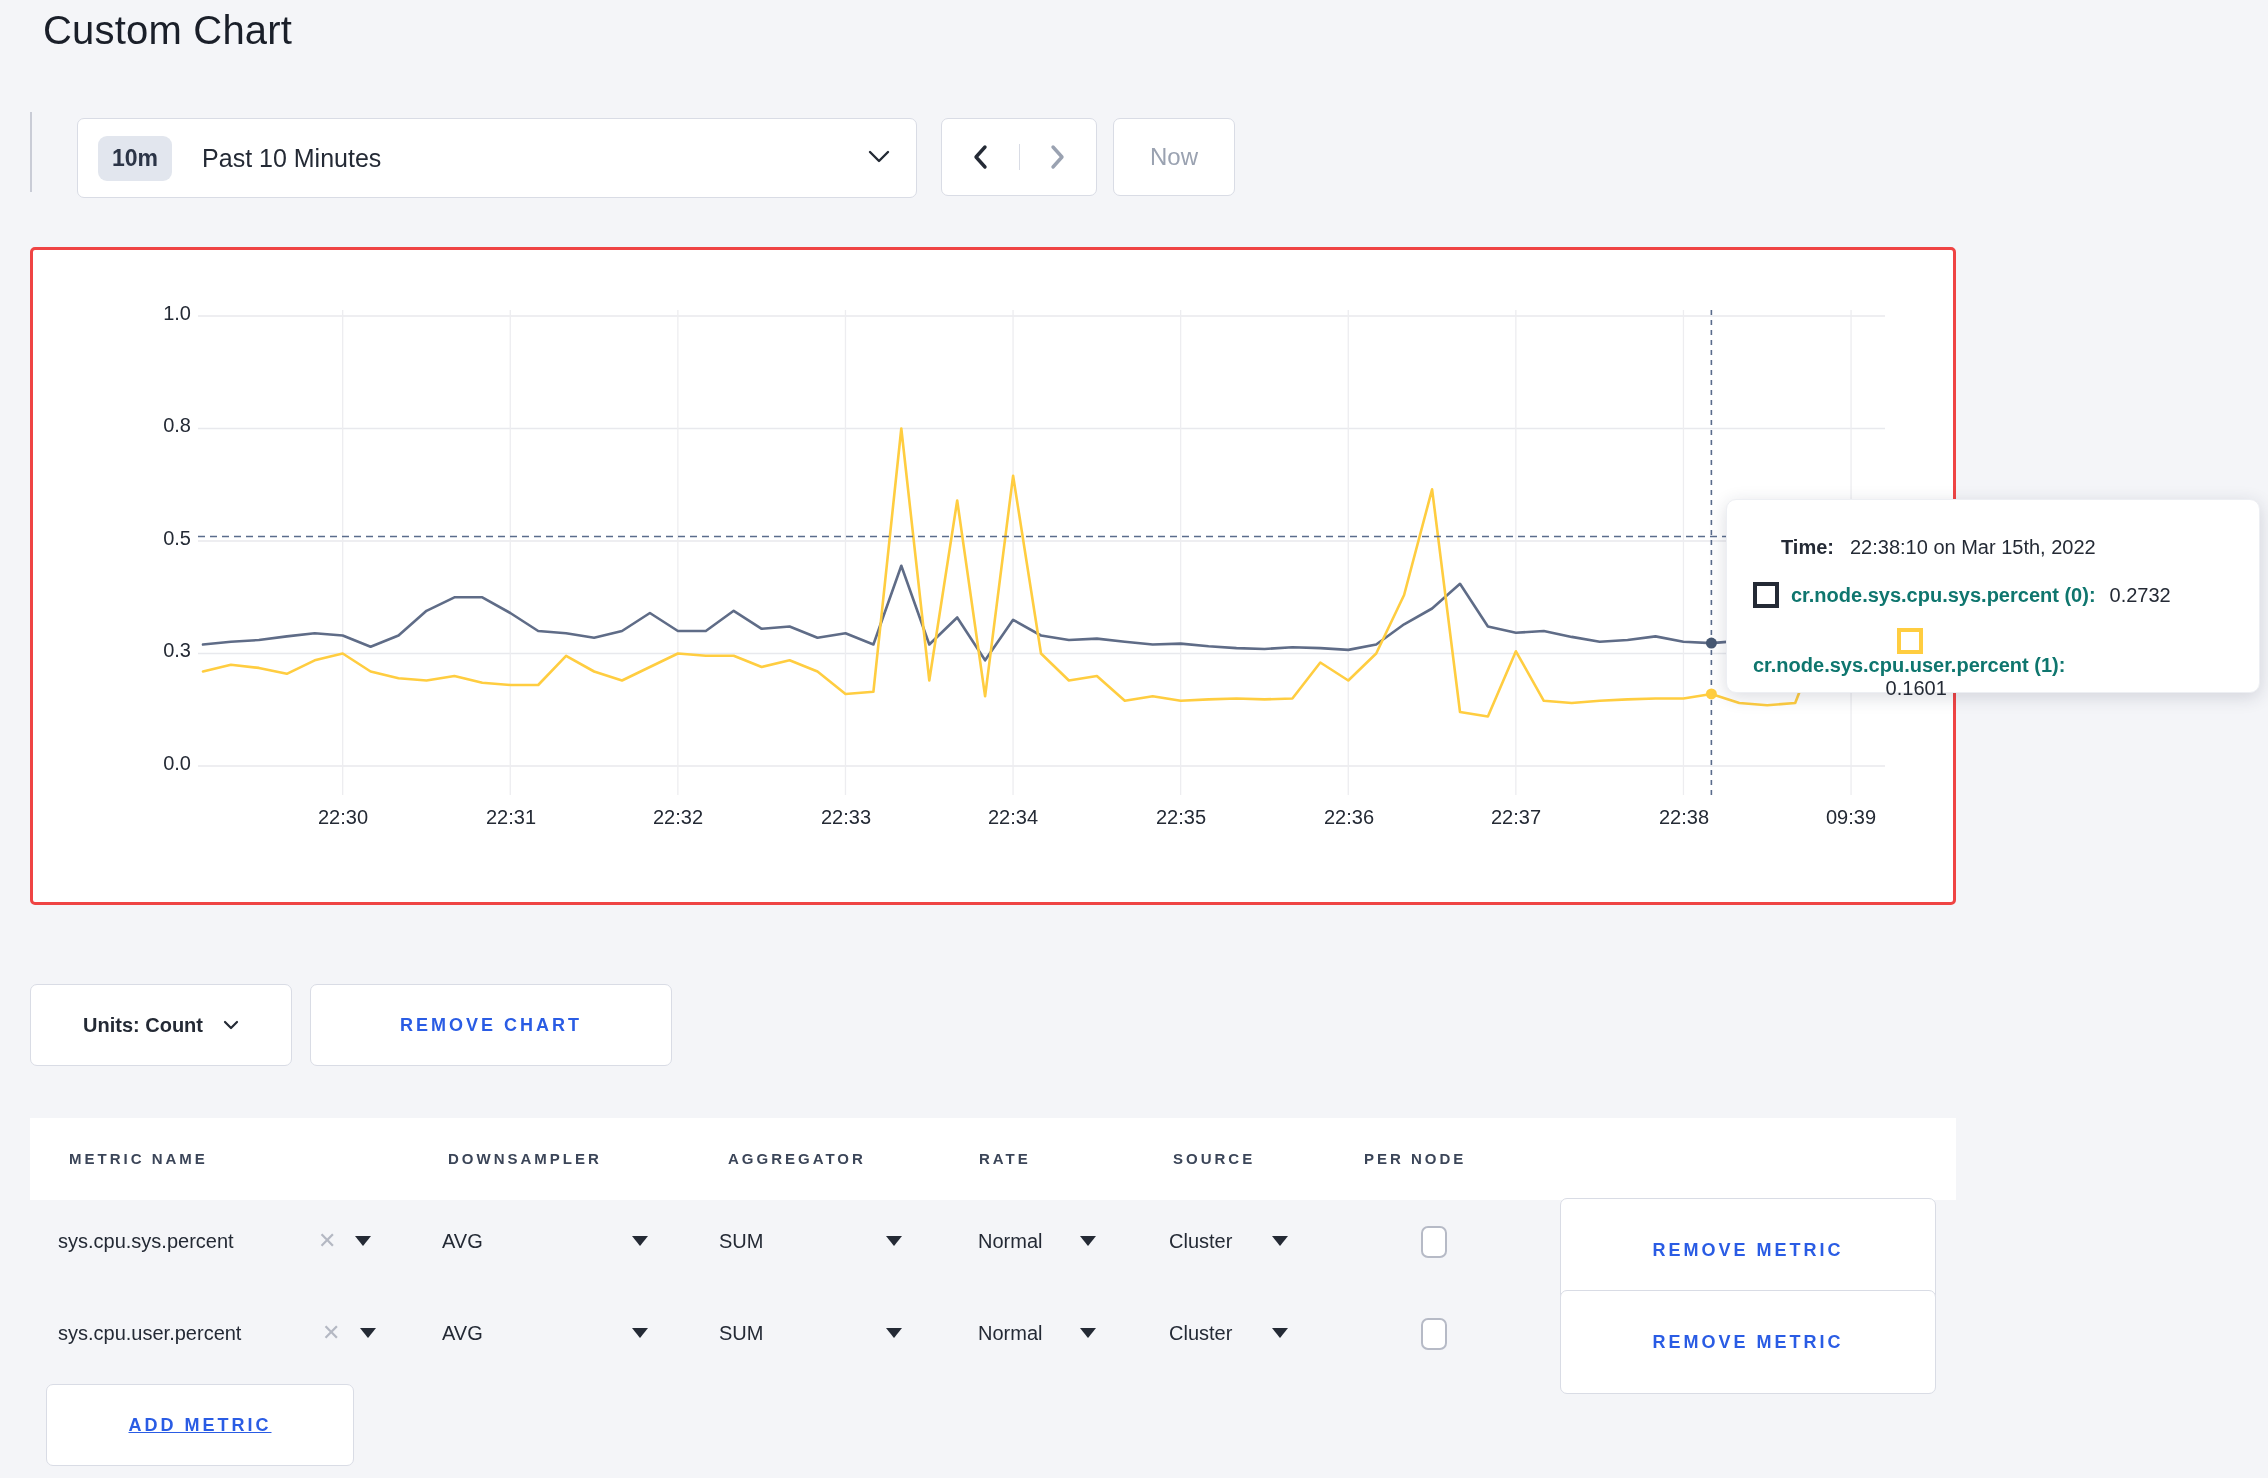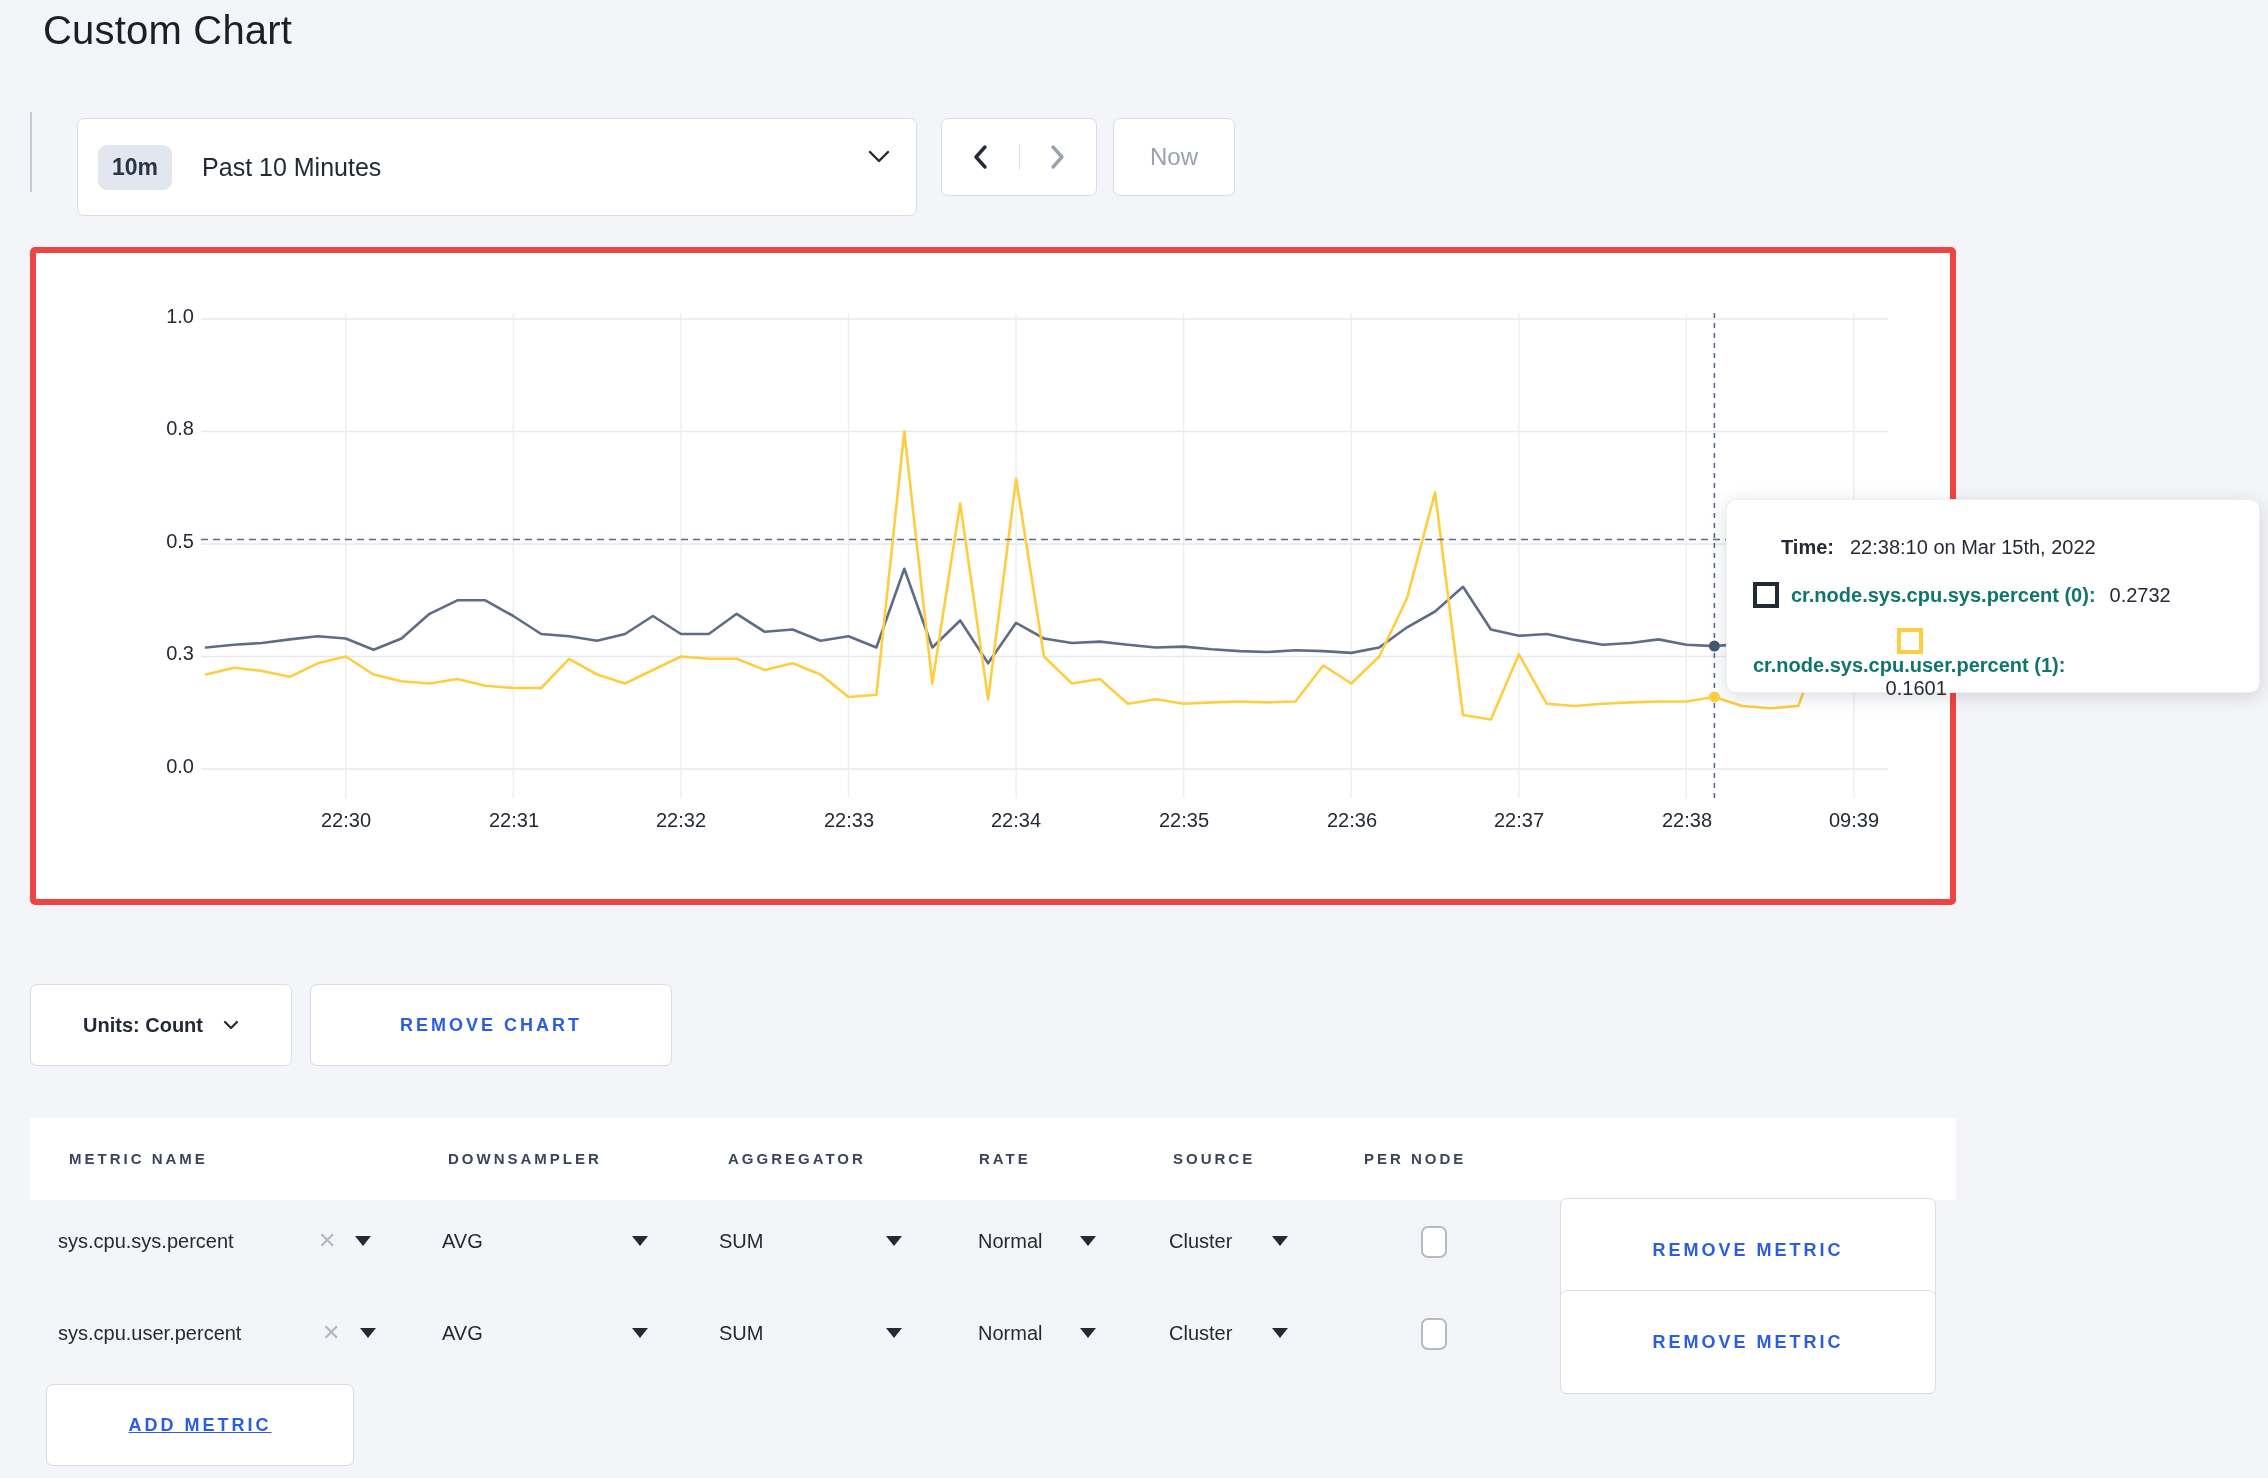--- a/index.html
+++ b/index.html
@@ -3,32 +3,32 @@
 <meta charset="utf-8">
 <style>
   html,body{margin:0;padding:0;background:#f4f5f8;font-family:"Liberation Sans","DejaVu Sans",sans-serif;color:#242a35;}
   #app{position:relative;width:2268px;height:1478px;background:#f4f5f8;overflow:hidden;}
   .abs{position:absolute;}
   
   .page-title{left:43px;top:8px;font-size:40px;font-weight:500;color:#1a1f29;letter-spacing:.2px;}
   
   .tb-divider{left:30px;top:112px;width:2px;height:80px;background:#c9ccd6;}
   .btn{background:#fff;border:1px solid #d9dce5;border-radius:7px;box-sizing:border-box;display:flex;align-items:center;justify-content:center;cursor:pointer;}
-  .time-dd{left:77px;top:118px;width:840px;height:98px;justify-content:flex-start;}
+  .time-dd{left:77px;top:118px;width:840px;height:80px;justify-content:flex-start;}
   .time-badge{margin-left:20px;background:#e2e6ee;border-radius:9px;padding:9px 14px;font-weight:bold;font-size:23px;color:#2c3547;}
   .time-label{margin-left:30px;font-size:25px;color:#242a35;}
   .time-chevron{position:absolute;right:26px;top:31px;}
   .arrow-group{left:941px;top:118px;width:156px;height:78px;display:flex;padding:0;}
   .arrow-btn{flex:1;display:flex;align-items:center;justify-content:center;}
   .arrow-btn:first-child{border-right:1px solid #d9dce5;}
   .now-btn{left:1113px;top:118px;width:122px;height:78px;font-size:24px;color:#9aa2b1;cursor:default;}
   .blue-btn{color:#2a5ce4;font-size:18px;font-weight:600;letter-spacing:3px;}
   .add-chart{left:1298px;top:118px;width:292px;height:78px;}
   
-  .chart-card{left:30px;top:247px;width:1926px;height:658px;background:#fff;border:6px solid #ef4444;border-radius:5px;box-sizing:border-box;}
+  .chart-card{left:30px;top:247px;width:1926px;height:658px;background:#fff;border:3px solid #ef4444;border-radius:5px;box-sizing:border-box;}
   .ytick{position:absolute;width:62px;text-align:right;font-size:20px;color:#242a35;}
   .xtick{position:absolute;width:84px;top:556px;text-align:center;font-size:20px;color:#242a35;}
   
   .tooltip{left:1726px;top:499px;width:532px;height:192px;background:#fff;border:1px solid #edeff3;border-radius:10px;box-shadow:0 4px 18px rgba(30,40,70,.16);z-index:5;}
   .tt-time{position:absolute;left:54px;top:36px;font-size:20px;}
   .tt-time b{color:#242a35;margin-right:16px;}
   .tt-row{position:absolute;left:26px;display:flex;align-items:center;font-size:20px;}
   .tt-row.r1{top:82px;}
   .tt-row.r2{top:128px;flex-direction:column;}
   .swatch{width:18px;height:18px;border:4px solid #242a35;margin-right:12px;box-sizing:content-box;background:#fff;}

